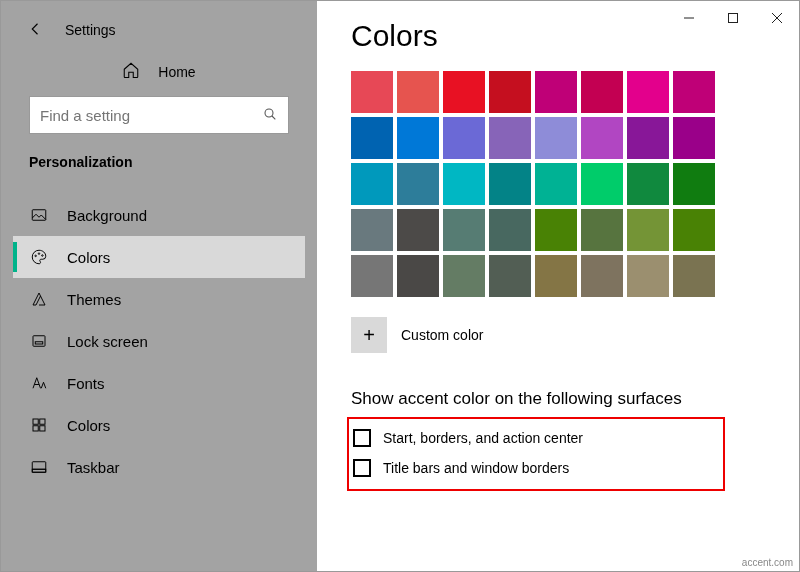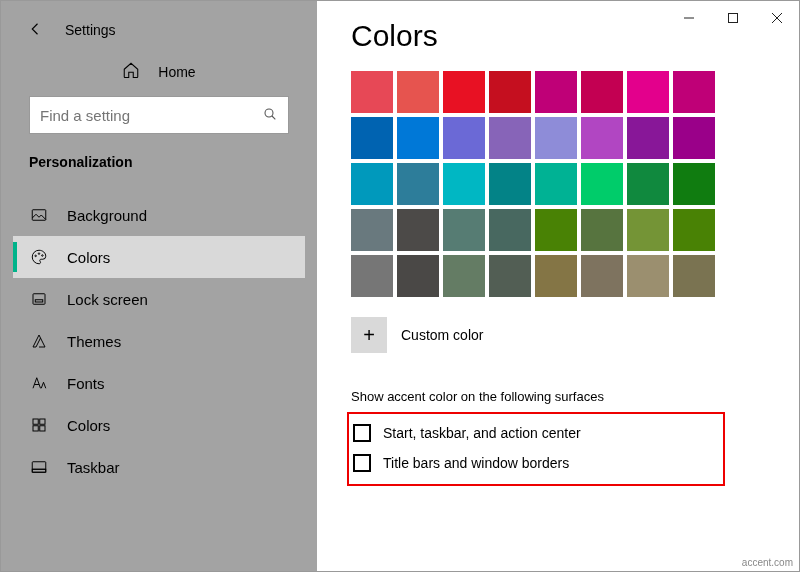--- a/index.html
+++ b/index.html
@@ -19,21 +19,21 @@
   .nav-item { height:42px; display:flex; align-items:center; padding-left:16px; gap:18px; font-size:15px; cursor:default; position:relative;}
   .nav-item .iconwrap { width:20px; display:flex; align-items:center; justify-content:center;}
   .nav-item.selected { background: #d9d9d9; }
   .nav-item.selected::before { content:""; position:absolute; left:0; top:6px; bottom:6px; width:4px; background:#00b38a;}
   .content { flex:1; background:#fff; padding: 18px 0 0 34px; overflow:hidden; position:relative;}
   h1 { font-weight:300; font-size:30px; margin-bottom: 18px;}
   .palette { display:grid; grid-template-columns: repeat(8, 42px); grid-template-rows: repeat(5, 42px); gap: 4px; width: max-content;}
   .swatch { width:42px; height:42px; }
   .custom-row { display:flex; align-items:center; gap:14px; margin-top:20px;}
   .plusbtn { width:36px; height:36px; background:#d9d9d9; display:flex; align-items:center; justify-content:center; font-size:20px;}
-  .subhdr { font-size:13px; margin-top:36px; margin-bottom:10px;}
+  .subhdr { font-size:17px; margin-top:36px; margin-bottom:10px;}
   .checkrow { display:flex; align-items:center; gap:12px; padding:6px 0;}
   .chk { width:18px; height:18px; border:2px solid #000; background:#fff;}
   .redbox { position:absolute; border:2px solid #e00; pointer-events:none;}
   .watermark { position:absolute; bottom:3px; right:6px; font-size:10px; color:#888;}
 </style>
 </head>
 <body>
 <div class="window">
 
   <div class="body">
@@ -86,34 +86,34 @@
                 <circle cx="7.5" cy="10.5" r="1"></circle>
                 <circle cx="12" cy="7.5" r="1"></circle>
                 <circle cx="16.5" cy="10" r="1"></circle>
               </svg>
             </span>
           <span>Colors</span>
         </div>
         <div class="nav-item">
           <span class="iconwrap">
               <svg width="18" height="18" viewBox="0 0 24 24" fill="none" stroke="#000" stroke-width="1.3">
+                <path d="M4 20l8-16 2 4-6 12z"></path>
+                <path d="M14 8l6 12h-8"></path>
+              </svg>
+            </span>
+          <span>Themes</span>
+        </div>
+        <div class="nav-item">
+          <span class="iconwrap">
+              <svg width="18" height="18" viewBox="0 0 24 24" fill="none" stroke="#000" stroke-width="1.3">
                 <rect x="4" y="5" width="16" height="14" rx="1"></rect>
                 <rect x="7" y="13" width="10" height="3"></rect>
               </svg>
             </span>
           <span>Lock screen</span>
-        </div>
-        <div class="nav-item">
-          <span class="iconwrap">
-              <svg width="18" height="18" viewBox="0 0 24 24" fill="none" stroke="#000" stroke-width="1.3">
-                <path d="M4 20l8-16 2 4-6 12z"></path>
-                <path d="M14 8l6 12h-8"></path>
-              </svg>
-            </span>
-          <span>Themes</span>
         </div>
         <div class="nav-item">
           <span class="iconwrap">
               <svg width="18" height="18" viewBox="0 0 24 24" fill="none" stroke="#000" stroke-width="1.3">
                 <path d="M4 19L9 5l5 14M6 14h6"></path>
                 <path d="M15 19l3-8 3 8"></path>
               </svg>
             </span>
           <span>Fonts</span>
         </div>
@@ -211,21 +211,21 @@
           <span>+</span>
         </div>
         <span>Custom color</span>
       </div>
 
       <div class="subhdr">Show accent color on the following surfaces</div>
 
       <div style="position:relative; width:370px; padding:4px 2px;">
         <div class="checkrow">
           <div class="chk"></div>
-          <span>Start, taskbar, and action center</span>
+          <span>Start, borders, and action center</span>
         </div>
         <div class="checkrow">
           <div class="chk"></div>
           <span>Title bars and window borders</span>
         </div>
         <div class="redbox" style="left:-4px; top:-2px; right:-4px; bottom:-4px;"></div>
       </div>
 
       <div class="watermark">accent.com</div>
     </div>

